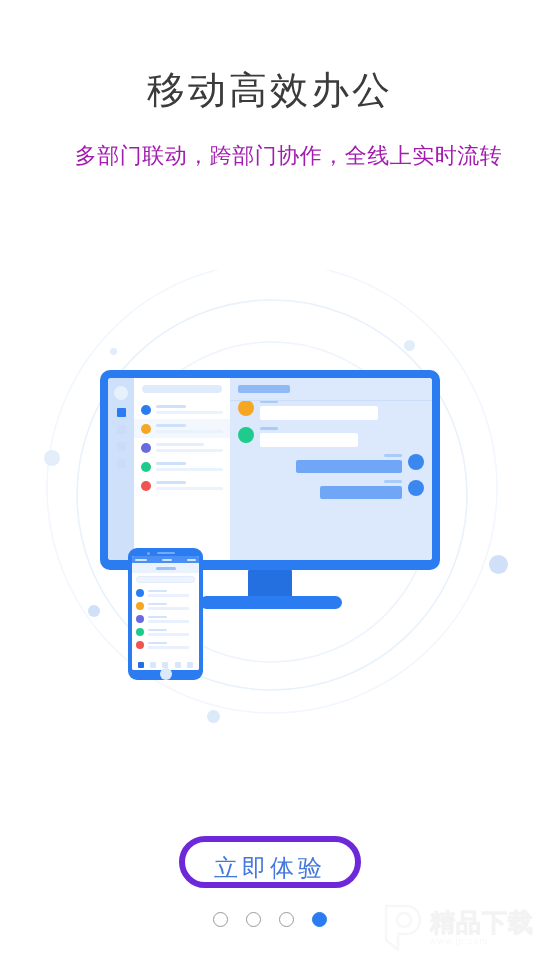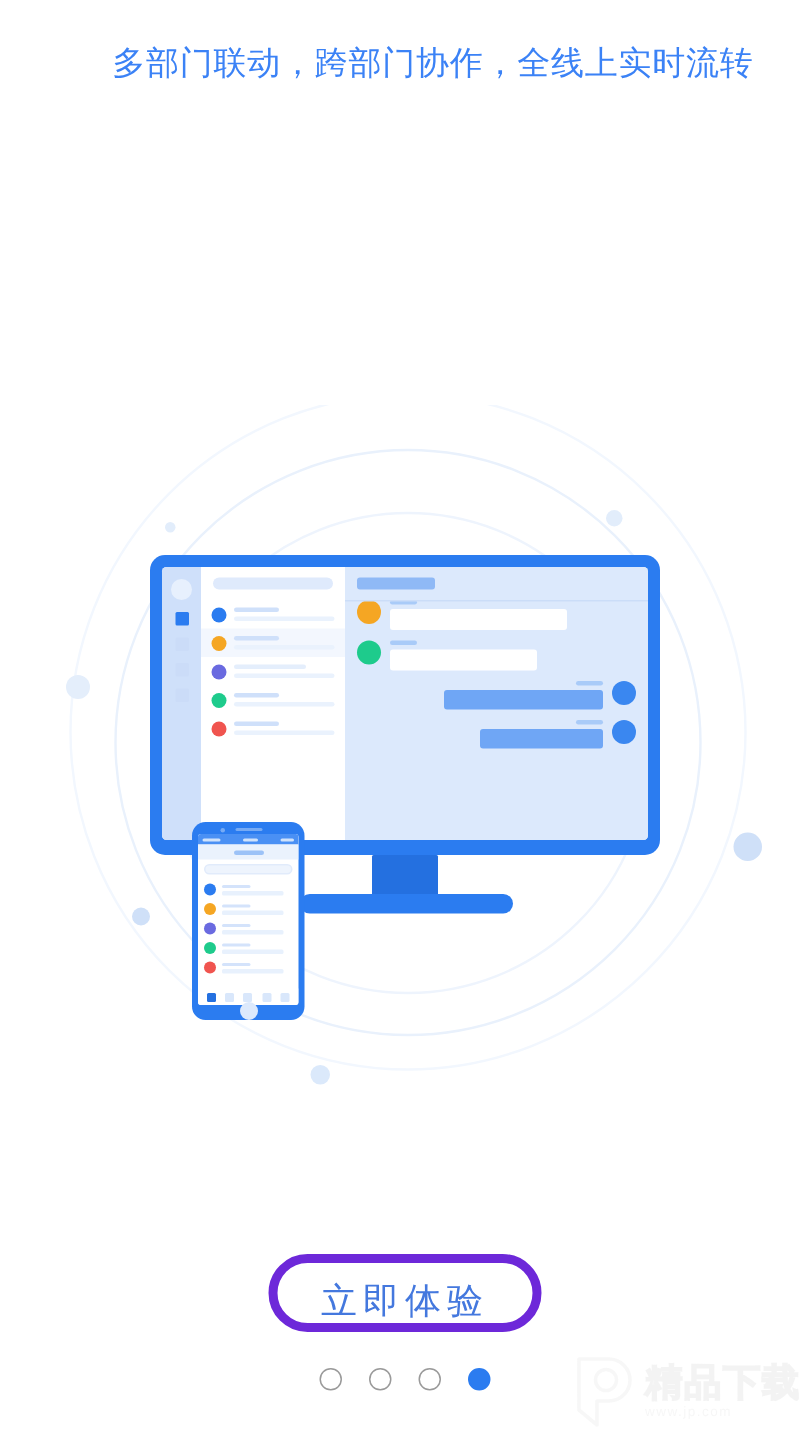--- a/index.html
+++ b/index.html
@@ -15,21 +15,21 @@
   .header{position:absolute;top:0;left:0;width:540px;text-align:center;}
   .title{
     margin:0;padding-top:66px;
     font-size:38px;line-height:48px;
     font-weight:400;color:#3b3b3b;
     letter-spacing:3px;
   }
   .subtitle{
     margin:0;padding-top:26px;
     font-size:22px;line-height:32px;
-    font-weight:400;color:#3b82f6;
+    font-weight:400;color:#a21caf;
     letter-spacing:0.5px;
     padding-left:37px;
   }
 
   
   .illustration{
     position:absolute;left:0;top:270px;
     width:540px;height:500px;
   }
   .rings{position:absolute;left:0;top:0;width:540px;height:500px;}
@@ -167,20 +167,21 @@
   }
   .wm-text{display:flex;flex-direction:column;line-height:1;}
   .wm-main{font-size:25px;color:#f0f0f0;letter-spacing:1px;font-weight:700;
            -webkit-text-stroke:1px #ebebeb;}
   .wm-sub{font-size:9px;color:#f0f0f0;letter-spacing:1px;margin-top:2px;}
 </style>
 </head>
 <body>
 
 <div class="header">
+  <h1 class="title">移动高效办公</h1>
   <p class="subtitle">多部门联动，跨部门协作，全线上实时流转</p>
 </div>
 
 <div class="illustration">
 
   <svg class="rings" viewBox="0 0 540 500">
     <circle cx="272" cy="225" r="195" fill="none" stroke="#e9f1fc" stroke-width="1.6"></circle>
     <circle cx="272" cy="232" r="160" fill="none" stroke="#eef4fd" stroke-width="1.6"></circle>
     <circle cx="272" cy="218" r="225" fill="none" stroke="#f2f7fe" stroke-width="1.6"></circle>
   </svg>

